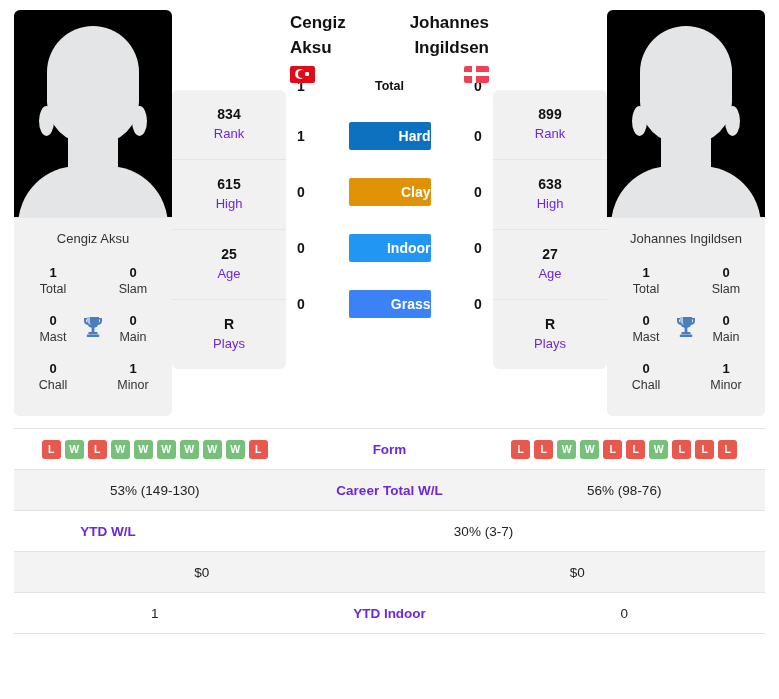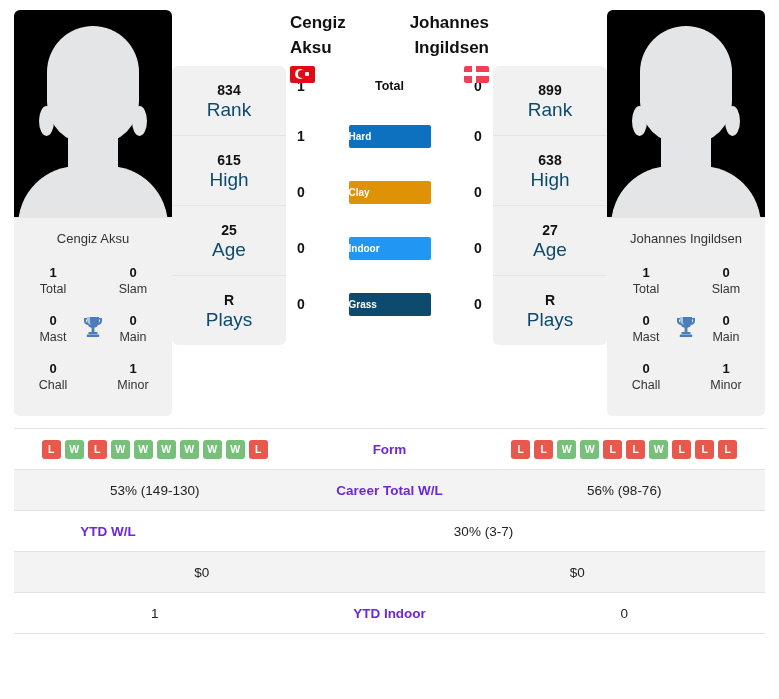--- a/index.html
+++ b/index.html
@@ -115,40 +115,40 @@
   }
   .trophy {
     width: 30px;
     text-align: center;
   }
 
   
   .stat-col {
     width: 114px;
     flex: 0 0 114px;
-    margin-top: 56px;
+    margin-top: 80px;
     background: #f1f1f1;
     border-radius: 6px;
     overflow: hidden;
   }
   .stat-block {
     text-align: center;
     padding: 15px 4px 16px 4px;
     border-bottom: 1px solid #e5e5e5;
   }
   .stat-block:last-child { border-bottom: none; }
   .stat-val {
     font-size: 14px;
     font-weight: bold;
     color: #111;
     line-height: 19px;
   }
   .stat-lbl {
-    font-size: 19px;
-    color: #0c4a6e;
+    font-size: 13px;
+    color: #6d28d9;
     line-height: 19px;
   }
 
   
   .center-col {
     flex: 1 1 auto;
     padding: 0 4px;
     min-width: 0;
   }
   .names-row {
@@ -235,22 +235,22 @@
   .h2h-score {
     font-size: 14px;
     font-weight: bold;
     color: #111;
     width: 22px;
     text-align: center;
   }
   .surface-chip {
     flex: 0 0 auto;
     width: 82px;
-    text-align: left;
-    font-size: 10px;
+    text-align: right;
+    font-size: 14px;
     font-weight: bold;
     color: #fff;
     padding: 6px 0;
     border-radius: 2px;
   }
   .surface-plain {
     flex: 0 0 auto;
     width: 82px;
     text-align: center;
     font-size: 12.5px;
@@ -422,21 +422,21 @@
         <div class="surface-chip" style="background:#e09206">Clay</div>
         <div class="h2h-score">0</div>
       </div>
       <div class="h2h-row">
         <div class="h2h-score">0</div>
         <div class="surface-chip" style="background:#2196f3">Indoor</div>
         <div class="h2h-score">0</div>
       </div>
       <div class="h2h-row">
         <div class="h2h-score">0</div>
-        <div class="surface-chip" style="background:#0c4a6e">Grass</div>
+        <div class="surface-chip" style="background:#3b82f6">Grass</div>
         <div class="h2h-score">0</div>
       </div>
     </div>
   </div>
 
   <div class="stat-col">
     <div class="stat-block">
       <div class="stat-val">899</div>
       <div class="stat-lbl">Rank</div>
     </div>

